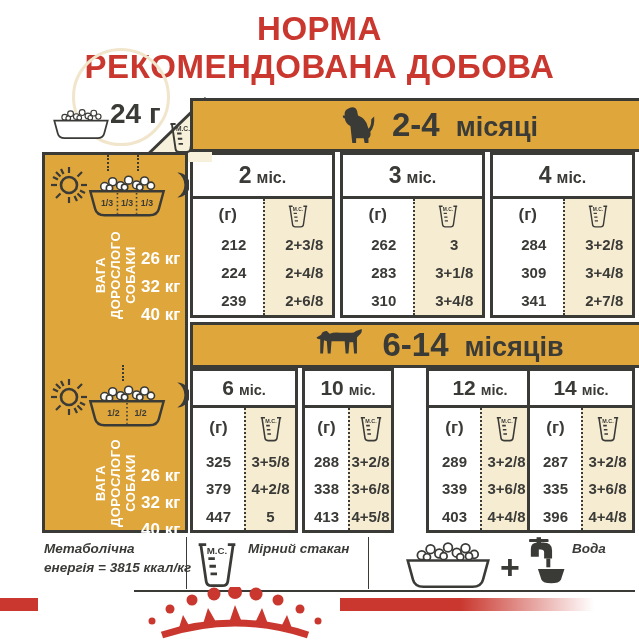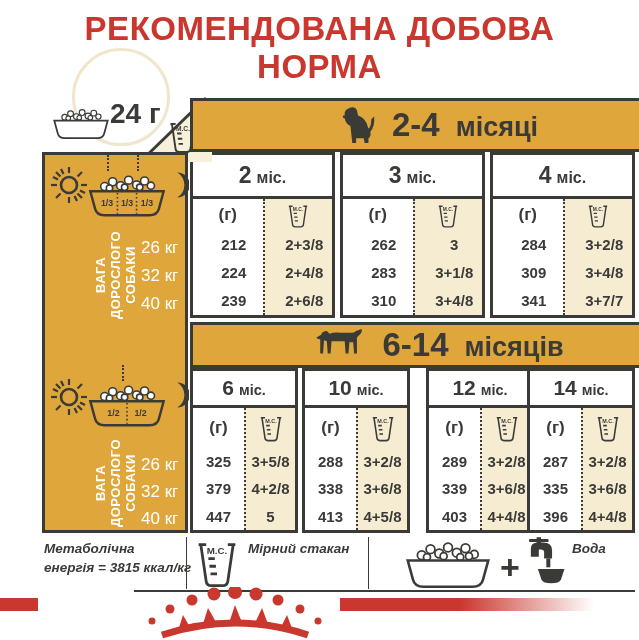--- a/index.html
+++ b/index.html
@@ -19,21 +19,21 @@
   .band{left:190px;width:498px;background:#dfa63c;border:3px solid #3a3a37;box-sizing:border-box;
         display:flex;align-items:center;justify-content:center;gap:16px;z-index:2;}
   .band .range{font-weight:bold;font-size:33px;}
   .band .word{font-weight:bold;font-size:27px;padding-top:4px;}
 
   
   .sidebar{left:42px;top:152px;width:146px;height:381px;background:#dfa63c;
            border:3px solid #3a3a37;box-sizing:border-box;z-index:1;}
   .wlabel{width:152px;height:48px;transform:rotate(-90deg);transform-origin:50% 50%;
           color:#fff;font-weight:bold;font-size:13px;line-height:15px;text-align:center;letter-spacing:0.5px;}
-  .weight{left:96px;width:48px;color:#fff;font-weight:normal;font-size:17px;}
+  .weight{left:96px;width:48px;color:#fff;font-weight:bold;font-size:17px;margin-top:11px;}
   .dotl{border-left:2px dotted #3a3a37;width:0;}
 
   
   .tablewrap{left:190px;width:445px;}
   .group{position:absolute;border:3px solid #3a3a37;box-sizing:border-box;background:#fff;}
   .mh{display:flex;align-items:baseline;justify-content:center;gap:5px;border-bottom:3px solid #3a3a37;}
   .t1 .mh{height:41px;}
   .t2 .mh{height:34px;}
   .mh .num{font-weight:bold;}
   .t1 .mh .num{font-size:23px;line-height:41px;}
@@ -73,22 +73,22 @@
   .stripeB{background:linear-gradient(to right,#c9372e 0%,#c9372e 40%,rgba(201,55,46,0) 85%);}
   .crownsvg *{fill:#c9372e;}
   .crownsvg .arc{fill:none;stroke:#c9372e;stroke-width:7;}
 </style>
 </head>
 <body>
 
 <div class="page">
 
   <div class="abs title">
+    <div>НОРМА</div>
     <div>РЕКОМЕНДОВАНА ДОБОВА</div>
-    <div>НОРМА</div>
   </div>
 
   <div class="abs watermark"></div>
 
   <svg class="abs bowl-white" style="left:52px;top:100px;width:58px;height:46px;" viewBox="0 0 100 64">
     <circle class="kib" cx="22" cy="22" r="5"></circle>
       <circle class="kib" cx="32" cy="16" r="5"></circle>
       <circle class="kib" cx="42" cy="21" r="5"></circle>
       <circle class="kib" cx="52" cy="14" r="5"></circle>
       <circle class="kib" cx="62" cy="20" r="5"></circle>
@@ -291,21 +291,21 @@
           <div class="subh">
               <svg class="cup" style="width:22px;height:27px;" viewBox="0 0 40 50">
                 <path class="ln" d="M3,8 L10,8 M30,8 L37,8"></path>
                 <path class="ln" d="M5,8 L10,42 Q10.5,46 15,46 L25,46 Q29.5,46 30,42 L35,8"></path>
                 <path class="ln" d="M12,21 h6 M13,28 h6 M14,35 h6"></path>
                 <text x="20" y="17">М.С.</text>
               </svg>
             </div>
           <div class="val frac">3+2/8</div>
           <div class="val frac">3+4/8</div>
-          <div class="val frac">3+7/7</div>
+          <div class="val frac">2+7/8</div>
         </div>
       </div>
     </div>
   </div>
 
   <div class="abs tablewrap t2" style="top:322px;height:211px;">
     <div class="band" style="position:absolute;left:0;top:0;height:46px;">
       <svg style="width:52px;height:32px;" viewBox="0 0 52 34">
         <path class="sil" d="M1,9 L6,6 Q7,2 12,2 L15,5 Q20,3 26,4 L38,4 Q41,4 43,2 L49,0 Q50,4 46,7 L44,9 L44,26 L41,26 L40,14 L36,14 L35,26 L32,26 L31,13 L17,13 L16,26 L13,26 L12,13 L9,12 L8,26 L5,26 L5,11 Q2,11 1,9 Z"></path>
       </svg>
@@ -334,21 +334,21 @@
                 <text x="20" y="17">М.С.</text>
               </svg>
             </div>
           <div class="val frac">3+5/8</div>
           <div class="val frac">4+2/8</div>
           <div class="val frac">5</div>
         </div>
       </div>
     </div>
 
-    <div class="group" style="left:112px;top:46px;width:108px;height:165px;">
+    <div class="group" style="left:112px;top:46px;width:92px;height:165px;">
       <div class="mh">
           <span class="num">10</span>
           <span class="unit">міс.</span>
         </div>
       <div class="gbody">
         <div class="half">
           <div class="subh grams">(г)</div>
           <div class="val">288</div>
           <div class="val">338</div>
           <div class="val">413</div>

